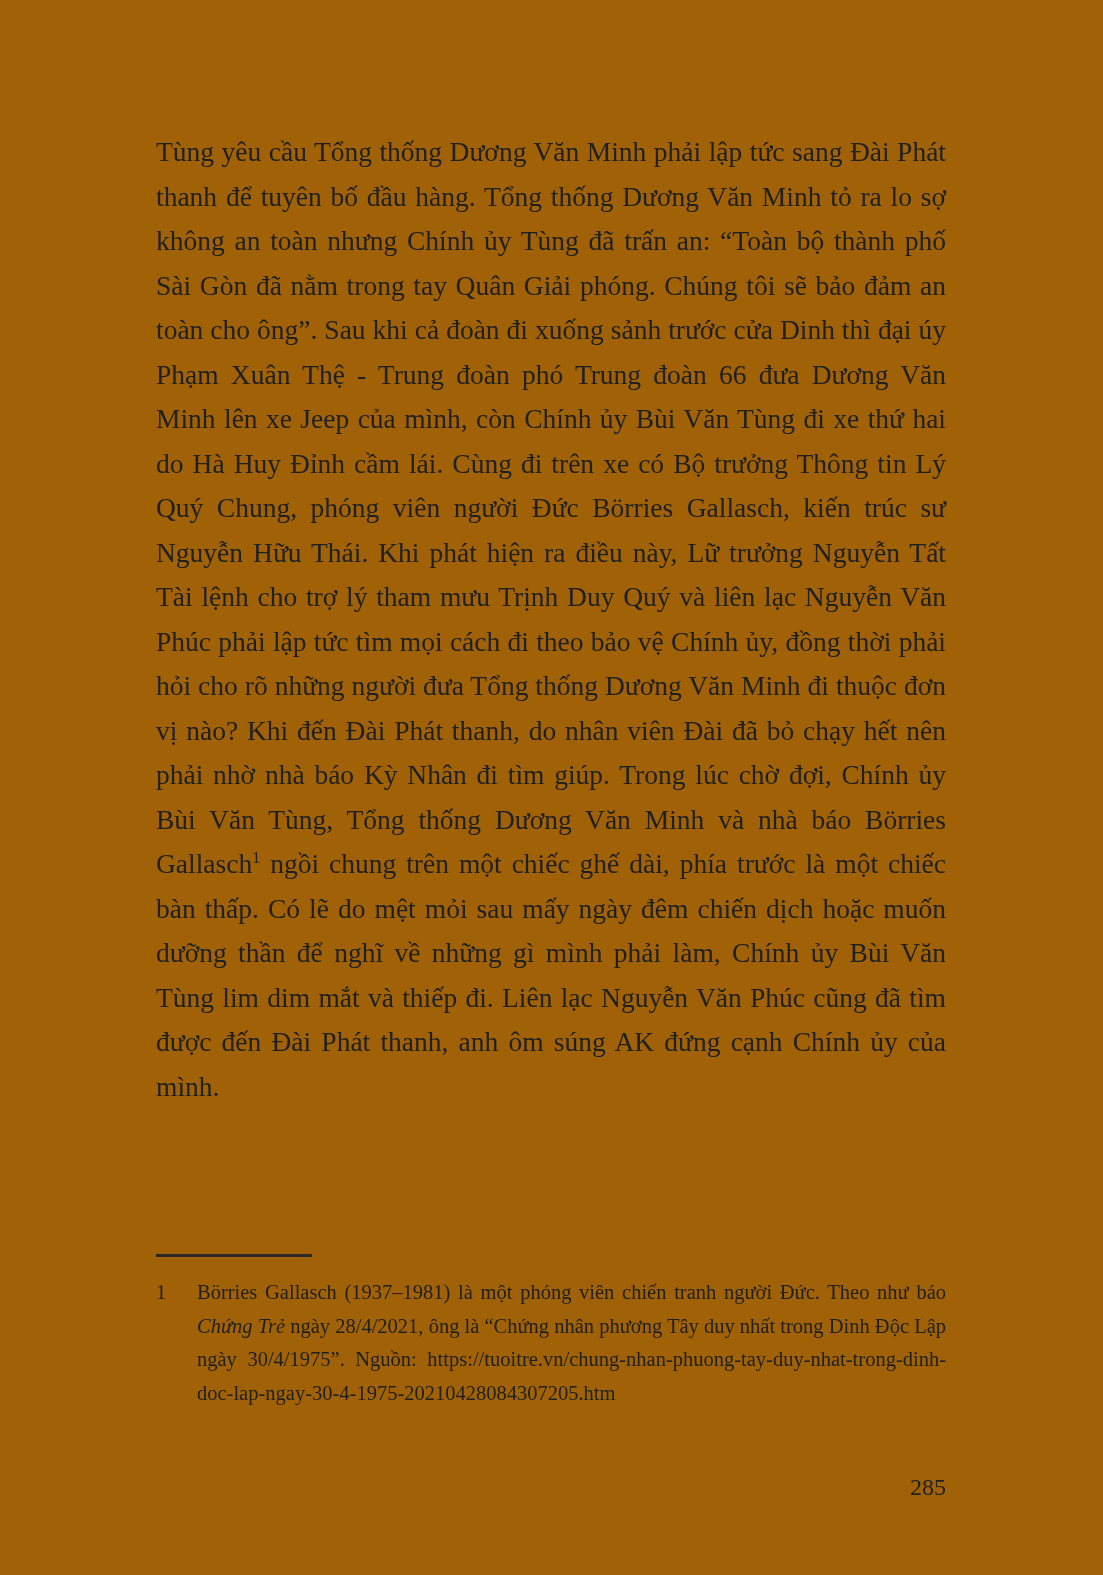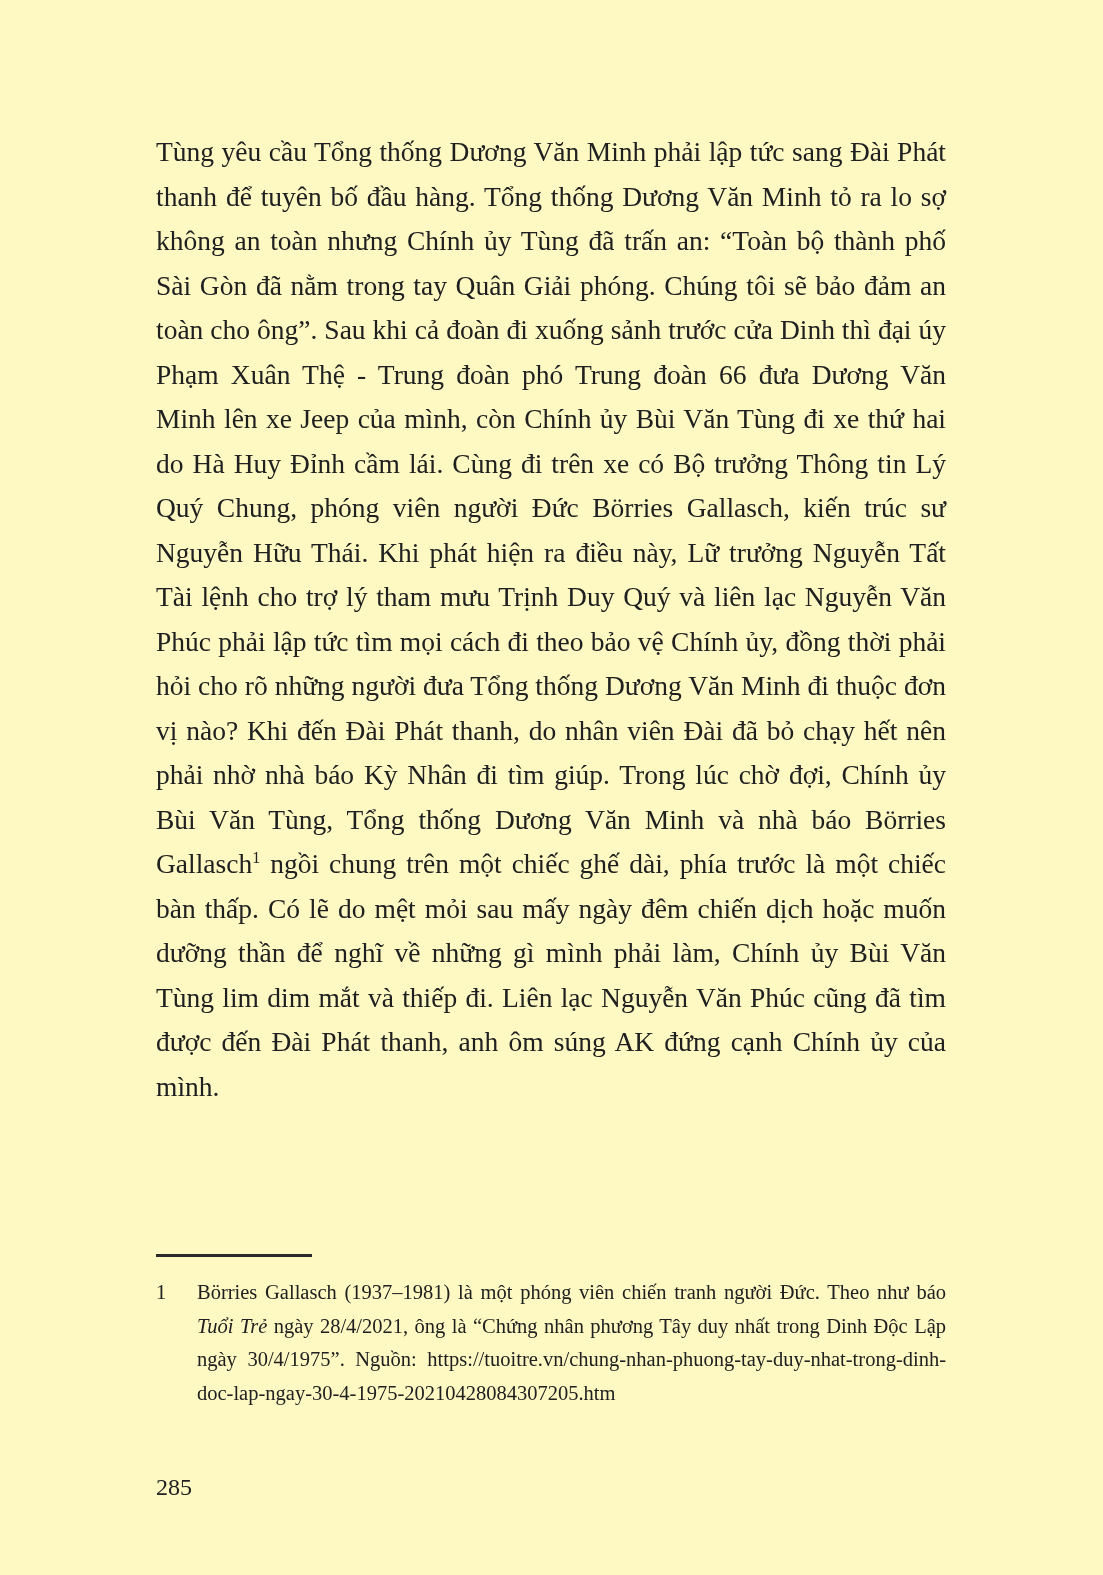--- a/index.html
+++ b/index.html
@@ -11,21 +11,21 @@
     height: 1575px;
     position: relative;
     background: #ffffff;
     font-family: "Liberation Serif", "DejaVu Serif", serif;
     color: #1e1e1e;
     overflow: hidden;
   }
   .page {
     position: absolute;
     inset: 0;
-    background: #fef9c3;
+    background: #a16207;
   }
   .body-text {
     position: absolute;
     left: 156px;
     top: 130px;
     width: 790px;
     font-size: 27.5px;
     line-height: 44.5px;
     text-align: justify;
     color: #202020;
@@ -60,35 +60,35 @@
   .fn-body {
     flex: 1 1 auto;
     text-align: justify;
     word-break: break-word;
   }
   .page-number {
     position: absolute;
     left: 156px;
     top: 1472px;
     width: 790px;
-    text-align: left;
+    text-align: right;
     font-size: 24px;
     line-height: 30px;
     color: #202020;
   }
 </style>
 </head>
 <body>
 
 <div class="page">
 
   <div class="body-text"><span>Tùng yêu cầu Tổng thống Dương Văn Minh phải lập tức sang Đài Phát thanh để tuyên bố đầu hàng. Tổng thống Dương Văn Minh tỏ ra lo sợ không an toàn nhưng Chính ủy Tùng đã trấn an: “Toàn bộ thành phố Sài Gòn đã nằm trong tay Quân Giải phóng. Chúng tôi sẽ bảo đảm an toàn cho ông”. Sau khi cả đoàn đi xuống sảnh trước cửa Dinh thì đại úy Phạm Xuân Thệ - Trung đoàn phó Trung đoàn 66 đưa Dương Văn Minh lên xe Jeep của mình, còn Chính ủy Bùi Văn Tùng đi xe thứ hai do Hà Huy Đỉnh cầm lái. Cùng đi trên xe có Bộ trưởng Thông tin Lý Quý Chung, phóng viên người Đức Börries Gallasch, kiến trúc sư Nguyễn Hữu Thái. Khi phát hiện ra điều này, Lữ trưởng Nguyễn Tất Tài lệnh cho trợ lý tham mưu Trịnh Duy Quý và liên lạc Nguyễn Văn Phúc phải lập tức tìm mọi cách đi theo bảo vệ Chính ủy, đồng thời phải hỏi cho rõ những người đưa Tổng thống Dương Văn Minh đi thuộc đơn vị nào? Khi đến Đài Phát thanh, do nhân viên Đài đã bỏ chạy hết nên phải nhờ nhà báo Kỳ Nhân đi tìm giúp. Trong lúc chờ đợi, Chính ủy Bùi Văn Tùng, Tổng thống Dương Văn Minh và nhà báo Börries Gallasch</span><sup class="fn-ref">1</sup><span> ngồi chung trên một chiếc ghế dài, phía trước là một chiếc bàn thấp. Có lẽ do mệt mỏi sau mấy ngày đêm chiến dịch hoặc muốn dưỡng thần để nghĩ về những gì mình phải làm, Chính ủy Bùi Văn Tùng lim dim mắt và thiếp đi. Liên lạc Nguyễn Văn Phúc cũng đã tìm được đến Đài Phát thanh, anh ôm súng AK đứng cạnh Chính ủy của mình.</span></div>
 
   <div class="fn-rule"></div>
 
   <div class="footnote">
     <span class="fn-num">1</span>
-    <div class="fn-body"><span>Börries Gallasch (1937–1981) là một phóng viên chiến tranh người Đức. Theo như báo </span><i>Tuổi Trẻ</i><span> ngày 28/4/2021, ông là “Chứng nhân phương Tây duy nhất trong Dinh Độc Lập ngày 30/4/1975”. Nguồn: https://tuoitre.vn/chung-nhan-phuong-tay-duy-nhat-trong-dinh-doc-lap-ngay-30-4-1975-20210428084307205.htm</span></div>
+    <div class="fn-body"><span>Börries Gallasch (1937–1981) là một phóng viên chiến tranh người Đức. Theo như báo </span><i>Chứng Trẻ</i><span> ngày 28/4/2021, ông là “Chứng nhân phương Tây duy nhất trong Dinh Độc Lập ngày 30/4/1975”. Nguồn: https://tuoitre.vn/chung-nhan-phuong-tay-duy-nhat-trong-dinh-doc-lap-ngay-30-4-1975-20210428084307205.htm</span></div>
   </div>
 
   <div class="page-number">285</div>
 
 </div>
 
 </body></html>

